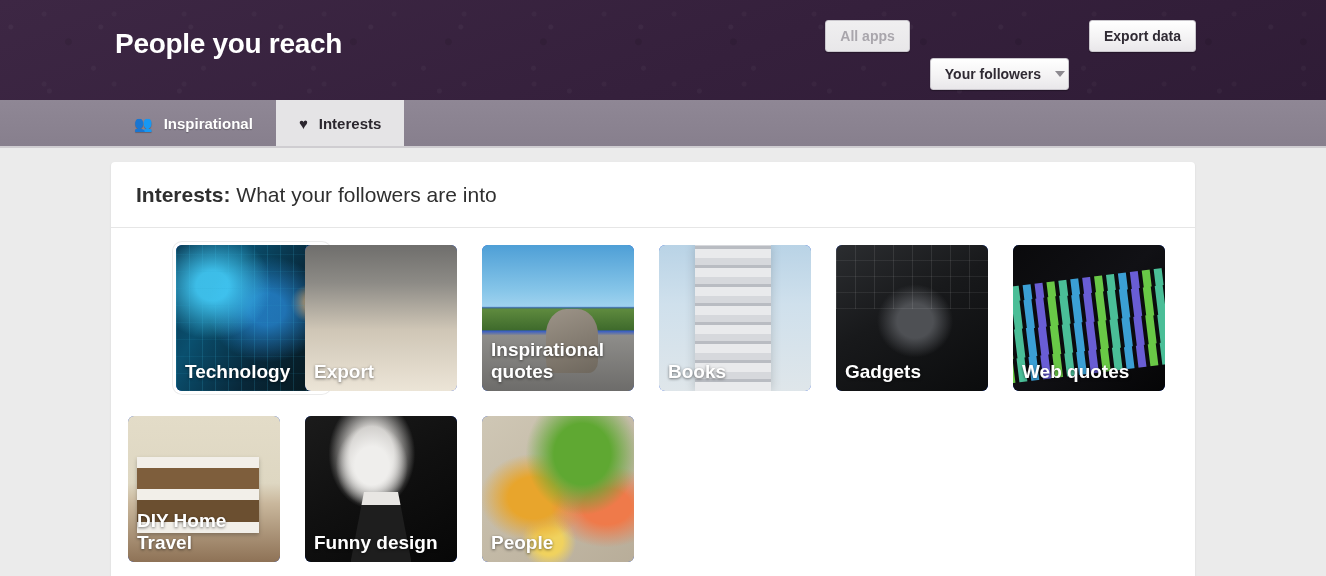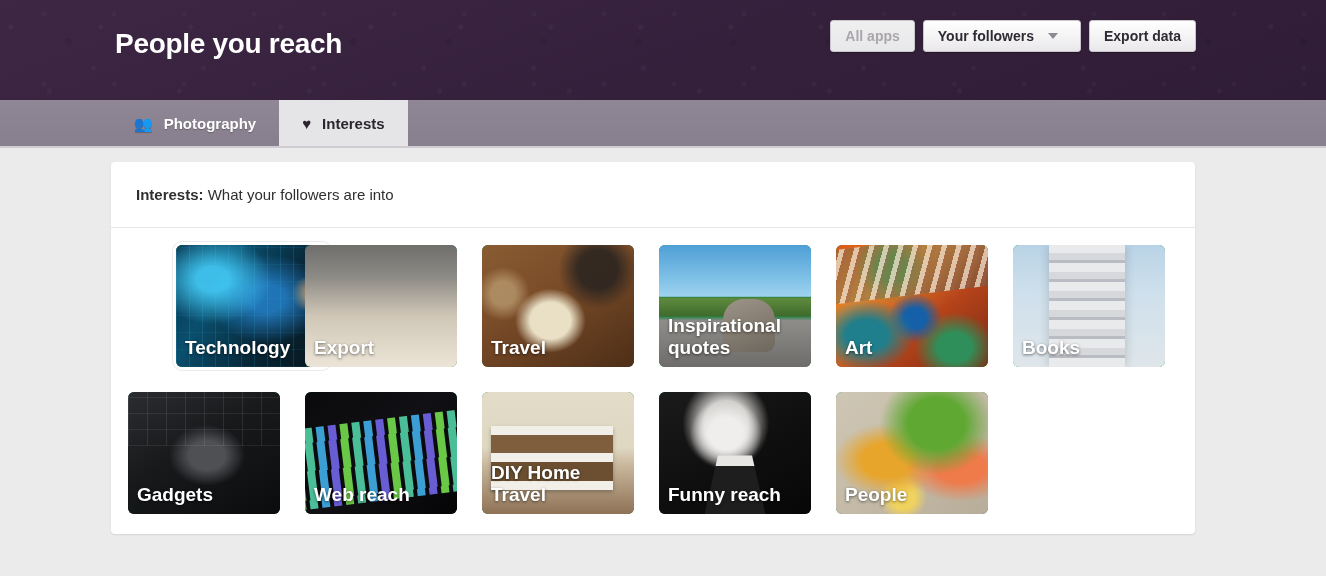--- a/index.html
+++ b/index.html
@@ -43,21 +43,21 @@
     color: #ffffff;
     letter-spacing: -0.3px;
   }
 
   .header-actions {
     position: absolute;
     right: 130px;
     top: 20px;
     display: flex;
     align-items: stretch;
-    gap: 8px;
+    gap: 20px;
     border-radius: 8px;
   }
   .btn {
     display: inline-flex;
     align-items: center;
     justify-content: center;
     height: 32px;
     padding: 0 14px;
     border: 1px solid #c9c6cc;
     border-radius: 3px;
@@ -69,21 +69,22 @@
     white-space: nowrap;
     cursor: pointer;
     box-sizing: border-box;
   }
   .btn.is-disabled {
     color: #a9a6ac;
     background: linear-gradient(to bottom, #f0eff0 0%, #e8e7e9 100%);
     cursor: default;
   }
   .btn.has-caret {
-    padding-right: 22px;
+    padding-right: 3px;
+    margin-top: 38px;
   }
   .caret {
     display: inline-block;
     margin-left: 14px;
     width: 0;
     height: 0;
     border-left: 5px solid transparent;
     border-right: 5px solid transparent;
     border-top: 6px solid #8d8a90;
   }
@@ -138,40 +139,40 @@
   }
   .card-header {
     height: 66px;
     display: flex;
     align-items: center;
     padding-left: 25px;
     border-bottom: 1px solid #e6e6e6;
     box-sizing: border-box;
   }
   .card-header-text {
-    font-size: 15px;
+    font-size: 21px;
     color: #2f2f2f;
     text-align: right;
   }
   .card-header-text b { font-weight: bold; }
 
   .tiles {
     display: grid;
     grid-template-columns: repeat(6, 152px);
     gap: 25px 25px;
     padding: 17px 0 20px 17px;
   }
   .tile {
     position: relative;
     width: 152px;
-    height: 122px;
+    height: 146px;
     border-radius: 6px;
     overflow: hidden;
     cursor: pointer;
-    background-color: #15803d;
+    background-color: #1d4ed8;
   }
   .tile.is-selected {
     box-shadow: 0 0 0 3px #ffffff, 0 0 0 4px rgba(0,0,0,0.08);
     margin-left: 48px;
   }
   .tile-art {
     position: absolute;
     inset: 0;
   }
   .tile-label {
@@ -340,21 +341,21 @@
       </div>
       <div class="btn">
         <span>Export data</span>
       </div>
     </div>
 </div>
 
 <div class="tab-bar">
     <div class="tab">
       <span class="tab-icon">👥</span>
-      <span>Photography</span>
+      <span>Inspirational</span>
     </div>
     <div class="tab is-active">
       <span class="tab-icon">♥</span>
       <span>Interests</span>
     </div>
   </div>
 
 <div class="content">
   <div class="card">
     <div class="card-header">
@@ -365,50 +366,42 @@
     <div class="tiles">
         <div class="tile is-selected">
           <div class="tile-art art-technology"></div>
           <div class="tile-label">Technology</div>
         </div>
         <div class="tile">
           <div class="tile-art art-design"></div>
           <div class="tile-label">Export</div>
         </div>
         <div class="tile">
-          <div class="tile-art art-travel"></div>
-          <div class="tile-label">Travel</div>
-        </div>
-        <div class="tile">
           <div class="tile-art art-inspirational"></div>
           <div class="tile-label">Inspirational quotes</div>
         </div>
         <div class="tile">
-          <div class="tile-art art-art"></div>
-          <div class="tile-label">Art</div>
-        </div>
-        <div class="tile">
           <div class="tile-art art-books"></div>
           <div class="tile-label">Books</div>
         </div>
         <div class="tile">
           <div class="tile-art art-gadgets"></div>
           <div class="tile-label">Gadgets</div>
         </div>
         <div class="tile">
           <div class="tile-art art-webdesign"></div>
-          <div class="tile-label">Web reach</div>
+          <div class="tile-label">Web quotes</div>
         </div>
         <div class="tile">
           <div class="tile-art art-diy"></div>
           <div class="tile-label">DIY Home Travel</div>
         </div>
         <div class="tile">
           <div class="tile-art art-funny"></div>
-          <div class="tile-label">Funny reach</div>
+          <div class="tile-label">Funny design</div>
         </div>
         <div class="tile">
           <div class="tile-art art-recipes"></div>
           <div class="tile-label">People</div>
         </div>
       </div>
   </div>
 </div>
 
 </body></html>

